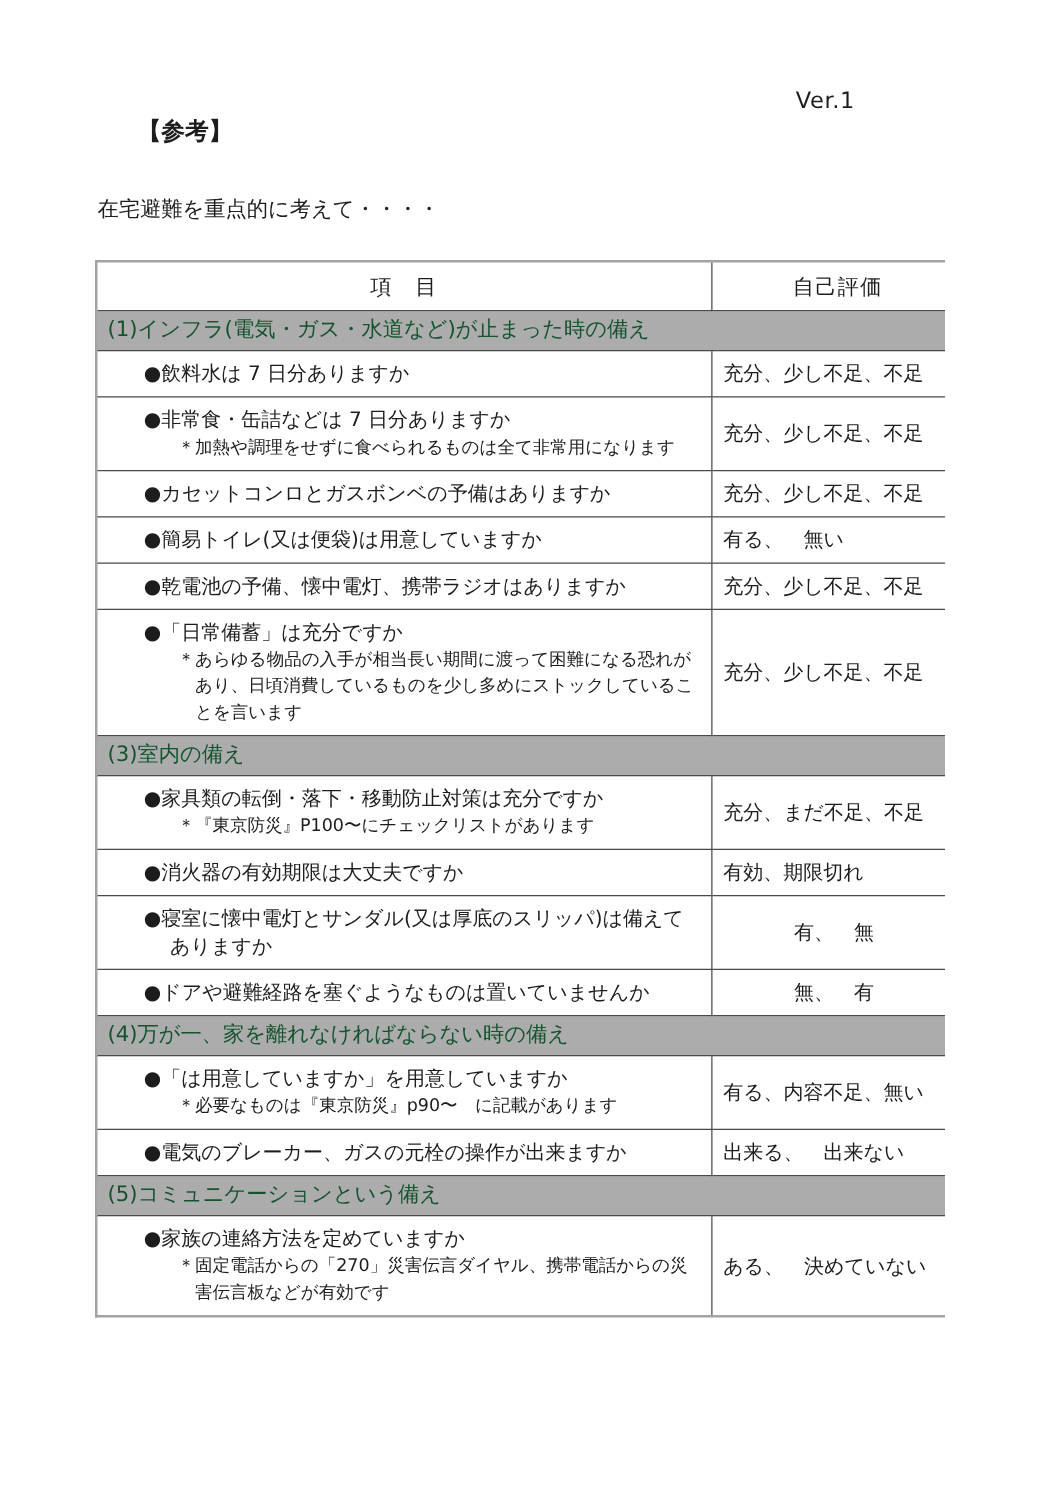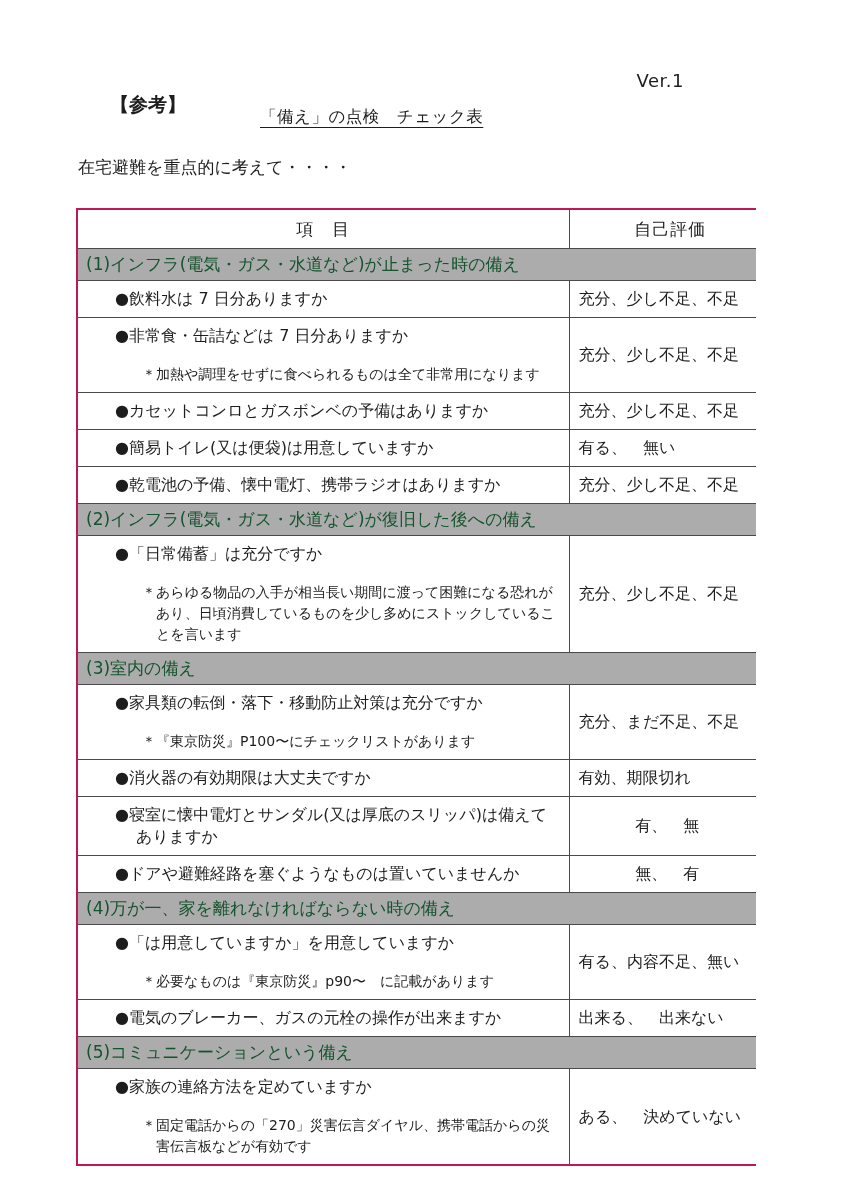--- a/index.html
+++ b/index.html
@@ -48,21 +48,21 @@
   .table-wrap {
     position: absolute;
     top: 208px;
     left: 76px;
     width: 697px;
   }
   table.checklist {
     border-collapse: collapse;
     width: 100%;
     table-layout: fixed;
-    border: 2px solid #be185d;
+    border: 2px solid #a3a3a3;
   }
   table.checklist th,
   table.checklist td {
     border: 1px solid #4a4a4a;
   }
   thead th {
     height: 36px;
     font-weight: normal;
     font-size: 17px;
     text-align: center;
@@ -85,41 +85,40 @@
     font-size: 16px;
     line-height: 22px;
     padding-left: 58px;
     text-indent: -21px;
   }
   .note {
     font-size: 14px;
     line-height: 21px;
     padding-left: 78px;
     text-indent: -14px;
-    margin-top: 17px;
+    margin-top: 1px;
   }
   td.e-cell {
     font-size: 16px;
     line-height: 22px;
     padding: 4px 6px 4px 9px;
     vertical-align: middle;
     background: #ffffff;
   }
   td.e-cell.center {
     text-align: center;
     padding-left: 0;
   }
 </style>
 </head>
 <body>
 
 <div class="page">
   <div class="version">Ver.1</div>
   <div class="ref-label">【参考】</div>
-  <div class="doc-title">「備え」の点検　チェック表</div>
   <div class="intro-line">在宅避難を重点的に考えて・・・・</div>
 
   <div class="table-wrap">
     <table class="checklist">
       <colgroup>
         <col style="width: 492px;">
         <col>
       </colgroup>
       <thead>
         <tr>
@@ -156,23 +155,20 @@
               <div class="question">●簡易トイレ(又は便袋)は用意していますか</div>
             </td>
             <td class="e-cell">有る、　無い</td>
           </tr>
           <tr>
             <td class="q-cell">
               <div class="question">●乾電池の予備、懐中電灯、携帯ラジオはありますか</div>
             </td>
             <td class="e-cell">充分、少し不足、不足</td>
           </tr>
-          <tr class="section-row">
-            <td colspan="2">(2)インフラ(電気・ガス・水道など)が復旧した後への備え</td>
-          </tr>
           <tr>
             <td class="q-cell">
               <div class="question">●「日常備蓄」は充分ですか</div>
               <div class="note">＊あらゆる物品の入手が相当長い期間に渡って困難になる恐れがあり、日頃消費しているものを少し多めにストックしていることを言います</div>
             </td>
             <td class="e-cell">充分、少し不足、不足</td>
           </tr>
           <tr class="section-row">
             <td colspan="2">(3)室内の備え</td>
           </tr>

